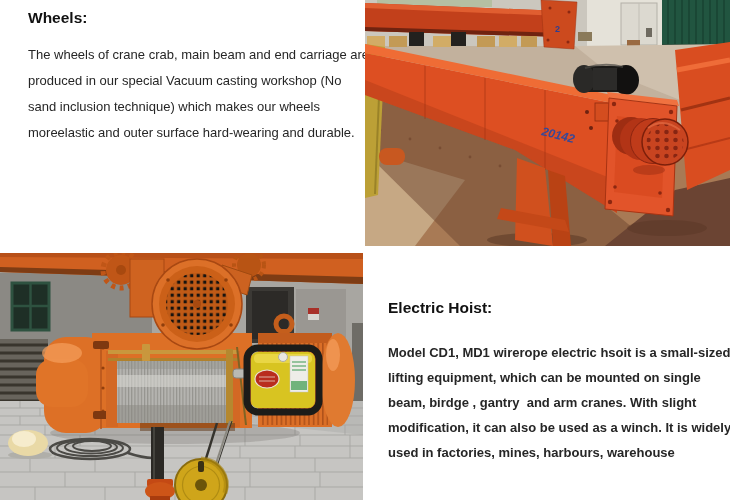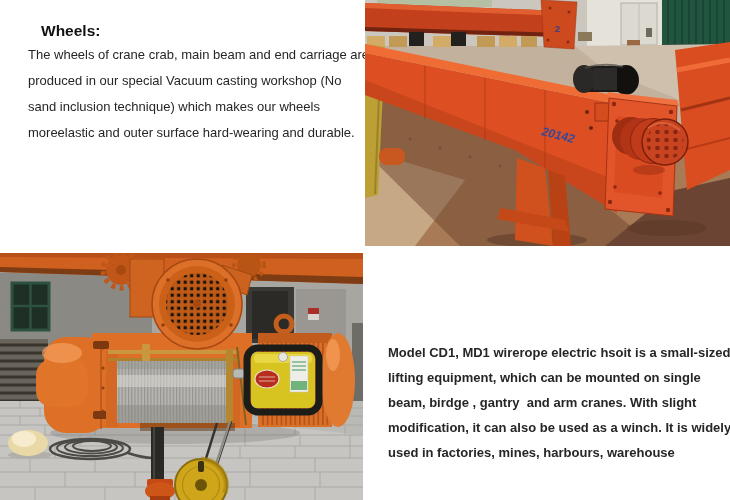--- a/index.html
+++ b/index.html
@@ -1,19 +1,19 @@
 <!DOCTYPE html>
 <html><head>
 <meta charset="utf-8">
 <style>
   html,body{margin:0;padding:0;background:#fff;}
   .page{position:relative;width:730px;height:500px;background:#fff;overflow:hidden;
         font-family:"Liberation Sans",sans-serif;}
   .cell{position:absolute;}
-  .cell h2{margin:13px;font-size:15.5px;font-weight:700;color:#111;line-height:20px;}
+  .cell h2{margin:0;font-size:15.5px;font-weight:700;color:#111;line-height:20px;}
   .cell p{margin:0;font-size:13px;color:#262626;line-height:26px;white-space:pre;}
   .tl-head{left:28px;top:8px;}
   .tl-body{left:28px;top:42px;}
   .br-head{left:388px;top:298px;}
   .br-body{left:388px;top:340px;}
   .br-body p{line-height:25px;font-weight:bold;}
   .photo{position:absolute;overflow:hidden;}
   .photo-tr{left:365px;top:0;width:365px;height:246px;}
   .photo-bl{left:0;top:253px;width:363px;height:247px;}
   svg{display:block;}
@@ -345,20 +345,23 @@
       <g>
         <circle cx="201" cy="232" r="26" stroke="#8a6c0e" stroke-width="2" fill="#cfa51a"></circle>
         <path d="M201,206 a26,26 0 0 1 24,34" fill="none" stroke="#a8840e" stroke-width="5" opacity="0.6"></path>
         <circle cx="201" cy="232" r="18.5" stroke="#b08c12" stroke-width="1.2" fill="none"></circle>
         <circle cx="201" cy="232" r="6" fill="#6b540a"></circle>
         <rect x="198" y="208" width="6" height="11" rx="2" fill="#3a3014"></rect>
       </g>
     </svg>
   </div>
 
+  <section class="cell br-head">
+    <h2>Electric Hoist:</h2>
+  </section>
   <section class="cell br-body">
     <p>Model CD1, MD1 wirerope electric hsoit is a small-sized
 lifting equipment, which can be mounted on single
 beam, birdge , gantry  and arm cranes. With slight
 modification, it can also be used as a winch. It is widely
 used in factories, mines, harbours, warehouse</p>
   </section>
 
 </div>
 

